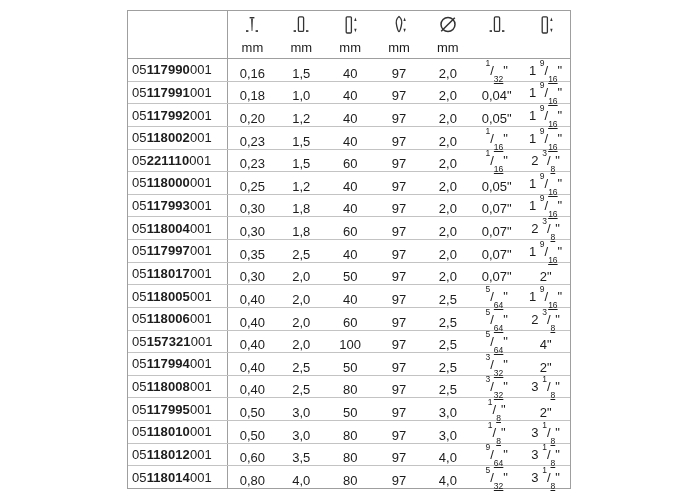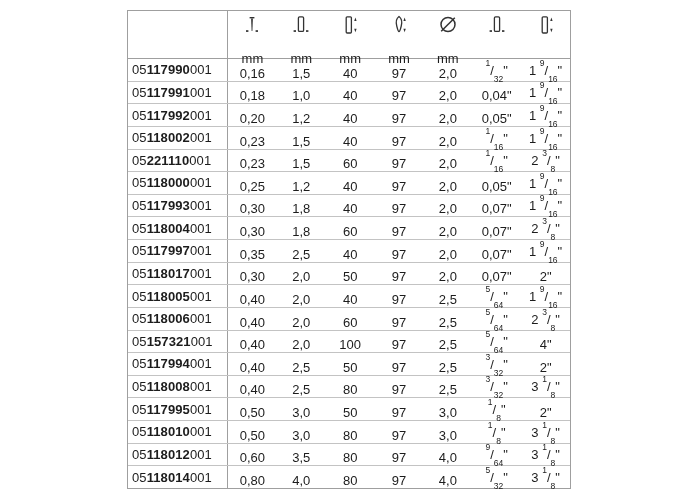--- a/index.html
+++ b/index.html
@@ -36,21 +36,20 @@
     align-items:center;
     justify-content:flex-start;
     padding-top:3px;
   }
   .hcell .icon { width:26px; height:26px; display:block; }
   .hcell .icon svg { width:26px; height:26px; display:block; }
   .hcell .unit {
     font-size:13px;
     line-height:16px;
     color:#1c1c1c;
-    margin-top:11px;
   }
   .tbody { display:flex; flex-direction:column; height:429px; }
   .trow {
     display:flex;
     flex:1;
     border-top:1px solid #c3c3c3;
     align-items:flex-end;
   }
   .trow:first-child { border-top:none; }
   .ccell {
@@ -66,21 +65,21 @@
     white-space:nowrap;
   }
   .ccell b { font-weight:bold; }
   .dcell {
     flex:1;
     text-align:center;
     font-size:13px;
     white-space:nowrap;
   }
   .dcell sup { font-size:8.5px; position:relative; top:-4px; font-weight:normal; }
-  .dcell sub { font-size:8.5px; position:relative; top:3px; font-weight:normal; }
+  .dcell sub { font-size:8.5px; position:relative; top:3px; font-weight:normal;text-decoration:underline; }
 </style>
 </head>
 <body>
 
 <div class="page">
   <div class="spec-table">
     <div class="header-row">
       <div class="code-head"></div>
 
     <div class="hcell">

